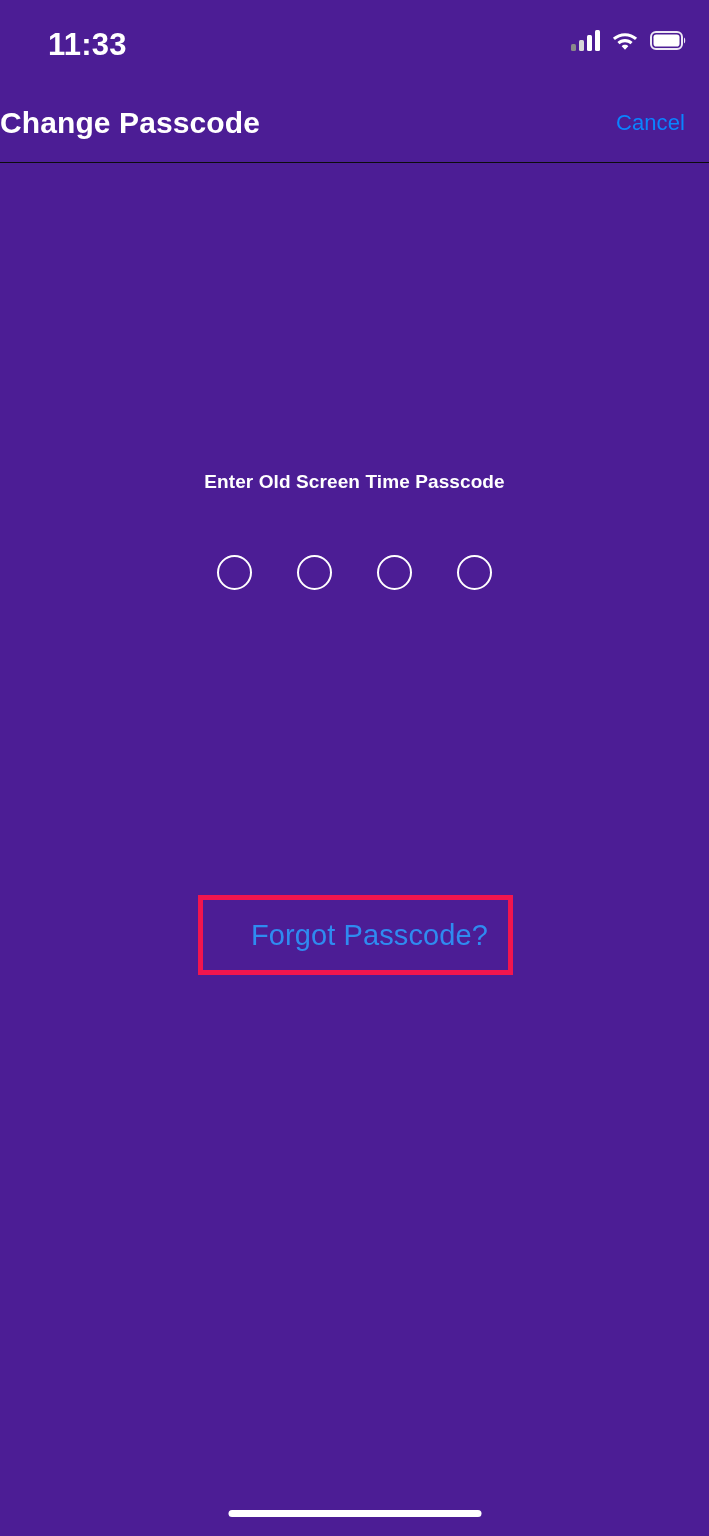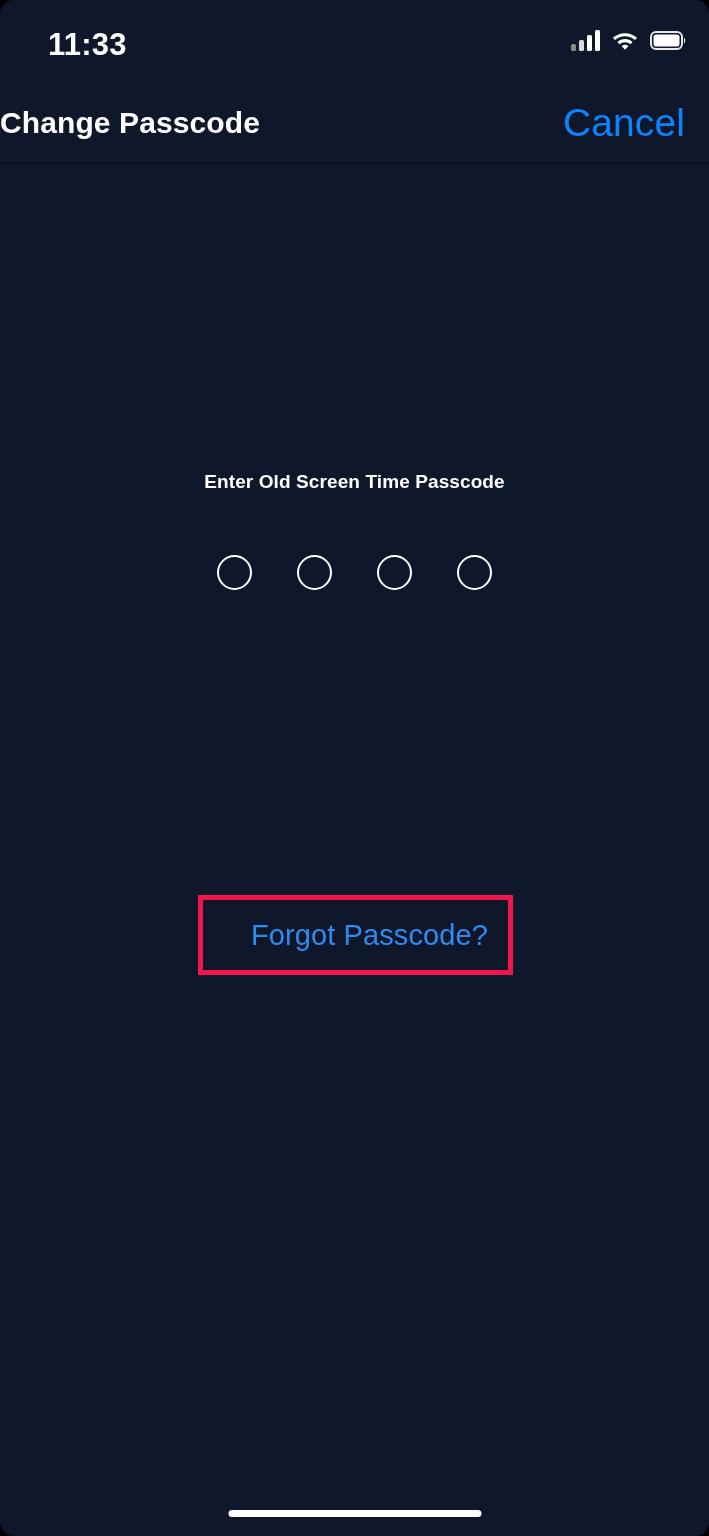--- a/index.html
+++ b/index.html
@@ -11,23 +11,22 @@
     width: 709px;
     height: 1536px;
     overflow: hidden;
     font-family: "Liberation Sans", sans-serif;
     -webkit-font-smoothing: antialiased;
   }
   .screen {
     position: relative;
     width: 709px;
     height: 1536px;
-    background: #0f172a;
-    color: #ffffff;
-    border-radius: 14px;
+    background: #4c1d95;
+    color: #ffffff;
   }
 
   
   .status-bar {
     position: absolute;
     top: 0;
     left: 0;
     width: 709px;
     height: 88px;
   }
@@ -87,21 +86,21 @@
     font-size: 30px;
     font-weight: 700;
     color: #ffffff;
     letter-spacing: 0.1px;
     line-height: 42px;
   }
   .nav-cancel {
     position: absolute;
     right: 24px;
     top: 14px;
-    font-size: 39px;
+    font-size: 22px;
     font-weight: 400;
     color: #0a84ff;
     line-height: 42px;
     letter-spacing: 0.1px;
     cursor: pointer;
     white-space: nowrap;
   }
 
   
   .prompt {

